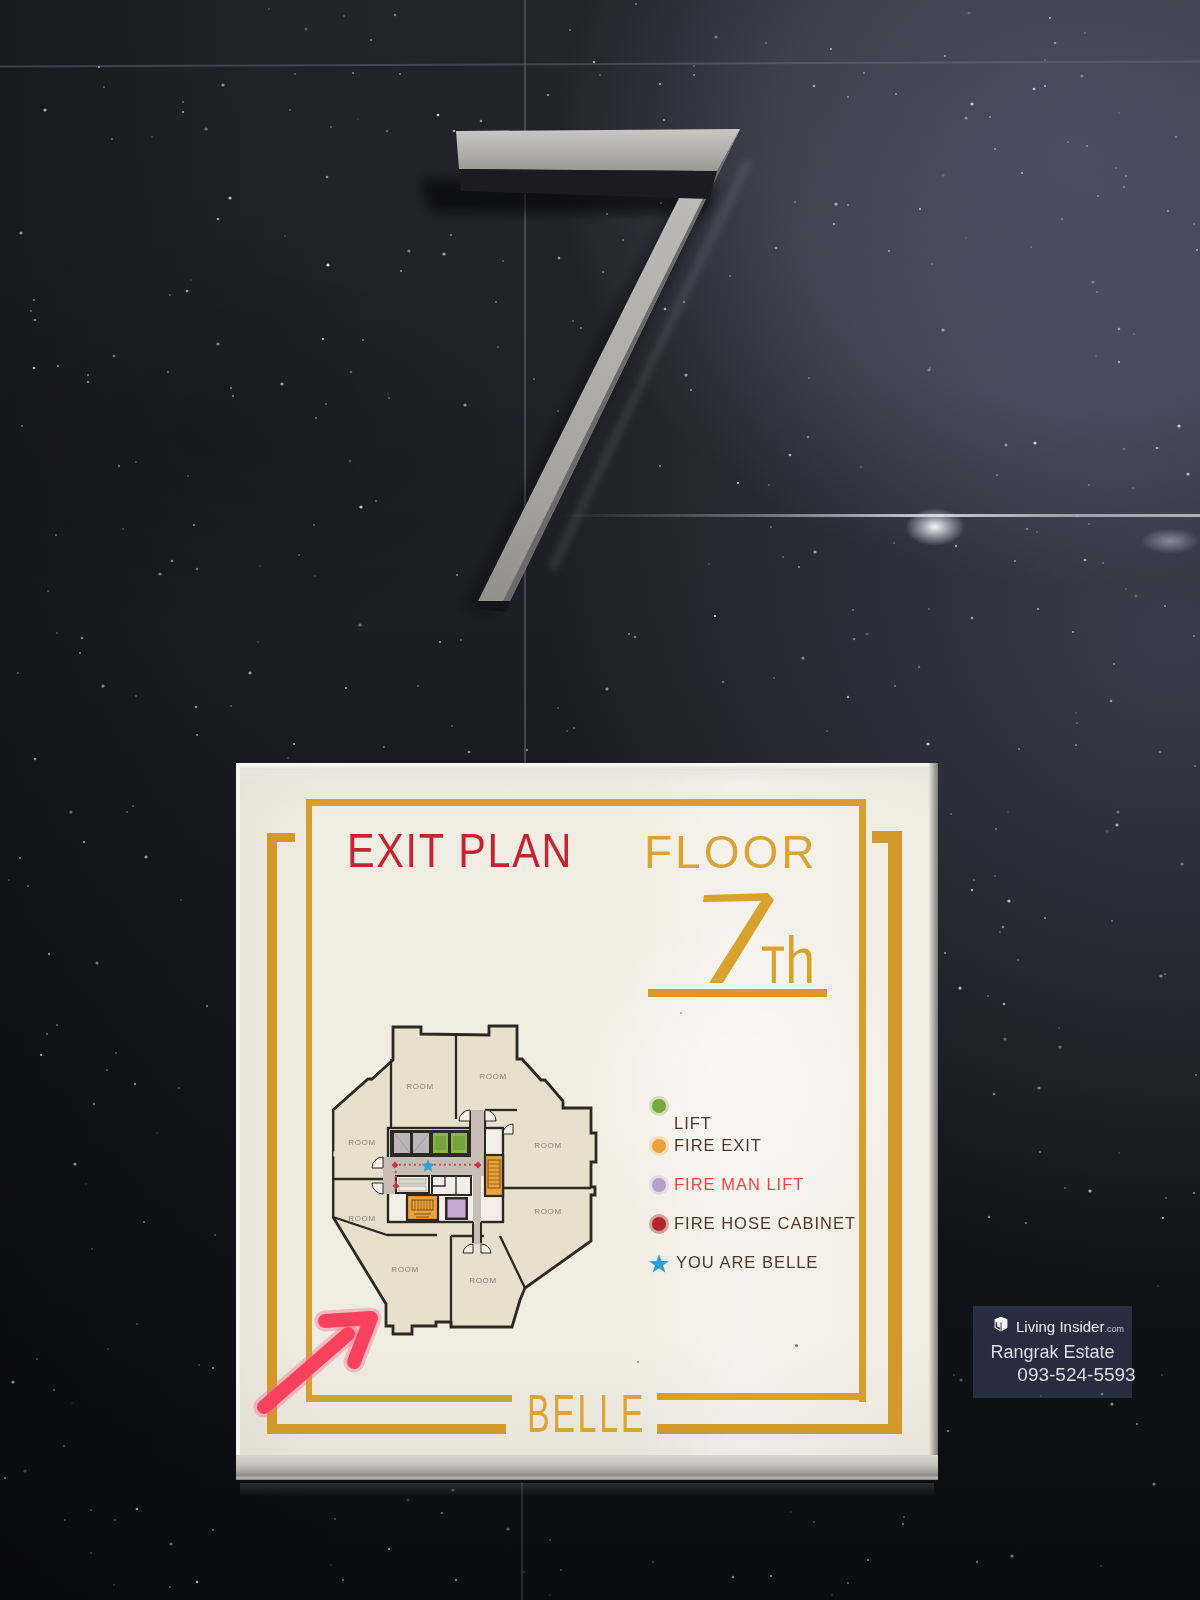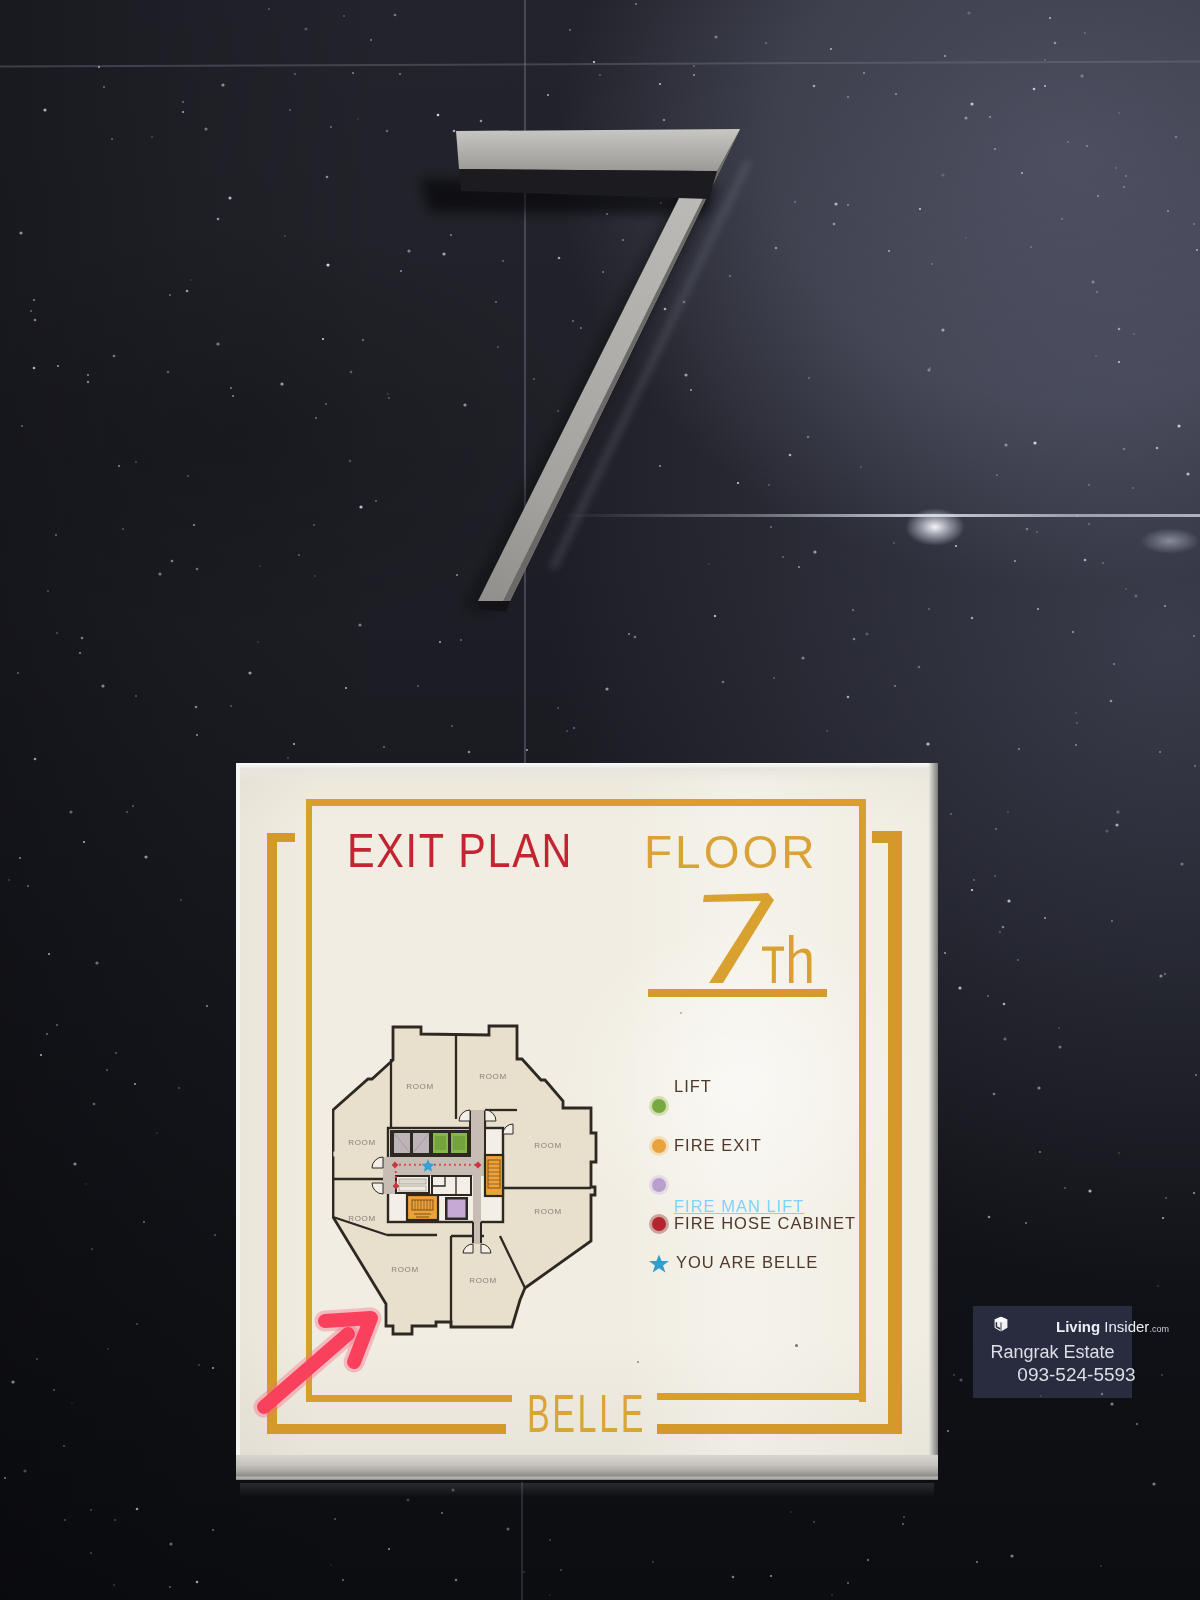--- a/index.html
+++ b/index.html
@@ -494,29 +494,29 @@
     <polygon points="126,63.5 148,63.5 148,67.7 139.9,67.7 139.9,100 135.8,100 135.8,67.7 126,67.7" fill="#d9a230"></polygon>
     <path d="M153,52 L157.5,52 L157.5,71 Q162,65.5 168.5,65.5 Q175.5,65.5 175.5,75 L175.5,100 L171,100 L171,76.5 Q171,69.5 166,69.5 Q161,69.5 157.5,75.5 L157.5,100 L153,100 Z" fill="#d9a230"></path>
   </svg>
 
   <div class="abs" style="left:412px;top:226px;width:179px;height:8px;background:#d49b2c;"></div>
 
   <div class="abs" style="left:291px;top:628px;font-size:53px;line-height:46px;letter-spacing:4px;color:#d9a43a;white-space:nowrap;transform:scaleX(0.643);transform-origin:left top;">BELLE</div>
 
   <div class="abs" style="left:416px;top:336px;width:14px;height:14px;border-radius:50%;background:#76a93f;box-shadow:0 0 0 3px rgba(178,205,130,0.55);"></div>
 
-  <div class="abs" style="left:438px;top:314px;font-size:16.5px;letter-spacing:1px;color:#4f382b;white-space:nowrap;">LIFT</div>
+  <div class="abs" style="left:438px;top:351px;font-size:16.5px;letter-spacing:1px;color:#4f382b;white-space:nowrap;">LIFT</div>
 
   <div class="abs" style="left:416px;top:376px;width:14px;height:14px;border-radius:50%;background:#e8a33d;box-shadow:0 0 0 3px rgba(243,205,145,0.55);"></div>
 
   <div class="abs" style="left:438px;top:373px;font-size:16.5px;letter-spacing:1px;color:#4f382b;white-space:nowrap;">FIRE EXIT</div>
 
   <div class="abs" style="left:416px;top:415px;width:14px;height:14px;border-radius:50%;background:#b9a0cc;box-shadow:0 0 0 3px rgba(215,200,228,0.55);"></div>
 
-  <div class="abs" style="left:438px;top:434px;font-size:16.5px;letter-spacing:1px;color:#7dd3fc;white-space:nowrap;text-decoration:underline;">FIRE MAN LIFT</div>
+  <div class="abs" style="left:438px;top:412px;font-size:16.5px;letter-spacing:1px;color:#ef4444;white-space:nowrap;">FIRE MAN LIFT</div>
 
   <div class="abs" style="left:416px;top:454px;width:14px;height:14px;border-radius:50%;background:#b5232c;box-shadow:0 0 0 3px rgba(160,70,70,0.45);"></div>
 
   <div class="abs" style="left:438px;top:451px;font-size:16.5px;letter-spacing:1px;color:#4f382b;white-space:nowrap;">FIRE HOSE CABINET</div>
 
   <svg class="abs" style="left:412px;top:490px" width="22" height="22" viewBox="0 0 22 22">
     <polygon points="11,1.5 13.6,8 21,8 15.1,12.5 17.4,19.6 11,15.3 4.6,19.6 6.9,12.5 1,8 8.4,8" fill="#2f9fd0"></polygon>
   </svg>
 
   <div class="abs" style="left:440px;top:490px;font-size:16.5px;letter-spacing:1px;color:#4f382b;white-space:nowrap;">YOU ARE BELLE</div>
@@ -622,17 +622,17 @@
 
 <div class="abs" style="left:973px;top:1306px;width:159px;height:92px;background:rgba(100,110,160,0.30);"></div>
 
 <svg class="abs" style="left:989px;top:1315px" width="24" height="22" viewBox="0 0 26 24">
   <path d="M6,5 L13,2 L20,5 L20,14 L13,18 L6,14 Z" fill="#f2f2f6"></path>
   <path d="M6,5 L13,8 L20,5 L13,2 Z" fill="#ffffff"></path>
   <path d="M13,8 L13,18" stroke="#2a2d3d" stroke-width="1"></path>
   <path d="M8,8 L8,13 L12,15" stroke="#2a2d3d" stroke-width="1.6" fill="none"></path>
 </svg>
 
-<div class="abs" style="left:1016px;top:1318px;font-size:15px;color:#eceef4;white-space:nowrap;"><span style="font-weight:700;margin-left:40px;">Living</span> <span style="font-weight:400;">Insider</span><span style="font-size:9px;color:#c9ccd8;">.com</span></div>
+<div class="abs" style="left:1016px;top:1318px;font-size:15px;color:#eceef4;white-space:nowrap;"><span style="font-weight:400;">Living</span> <span style="font-weight:400;">Insider</span><span style="font-size:9px;color:#c9ccd8;">.com</span></div>
 
 <div class="abs" style="left:973px;top:1342px;width:159px;text-align:center;font-size:18px;color:#dddee6;">Rangrak  Estate</div>
 
 <div class="abs" style="left:973px;top:1364px;width:159px;text-align:center;font-size:19px;color:#dddee6;padding-left:24px;">093-524-5593</div>
 
 </body></html>

